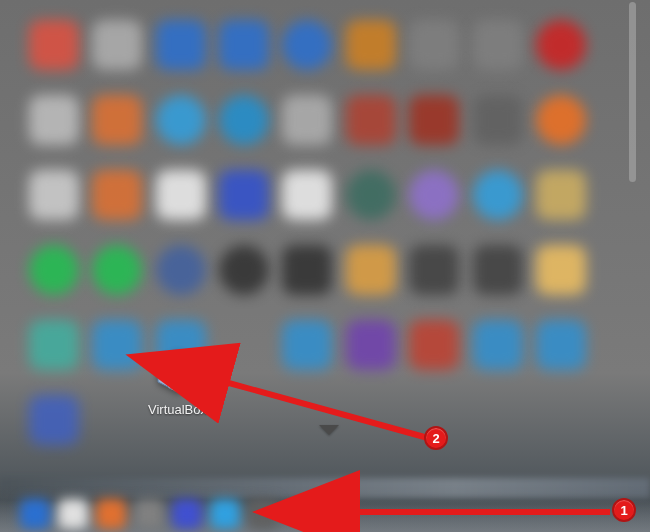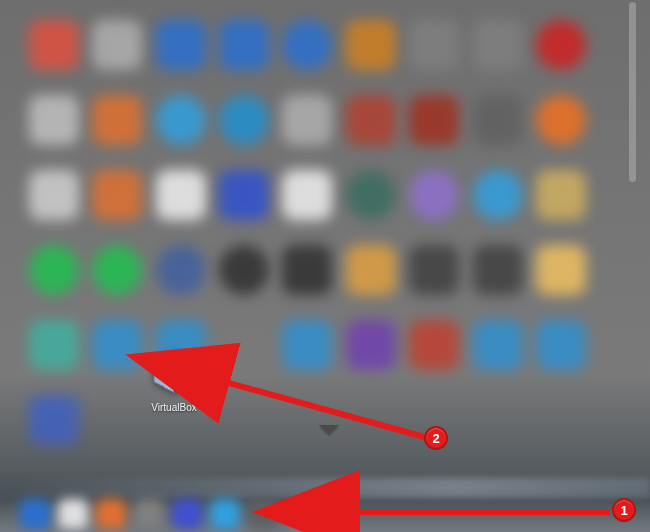--- a/index.html
+++ b/index.html
@@ -55,21 +55,21 @@
       width: 52px;
       height: 52px;
       position: relative;
       display: flex;
       align-items: center;
       justify-content: center;
     }
     .vbox-icon svg { width: 52px; height: 52px; filter: drop-shadow(0 2px 3px rgba(0,0,0,0.4)); }
     .app-label {
       color: #f2f2f2;
-      font-size: 10px;
+      font-size: 13px;
       text-align: center;
       text-shadow: 0 1px 2px rgba(0,0,0,0.6);
     }
     .scrollbar {
       position: absolute;
       right: 4px;
       top: 2px;
       width: 7px;
       height: 180px;
       background: rgba(170,170,170,0.6);

